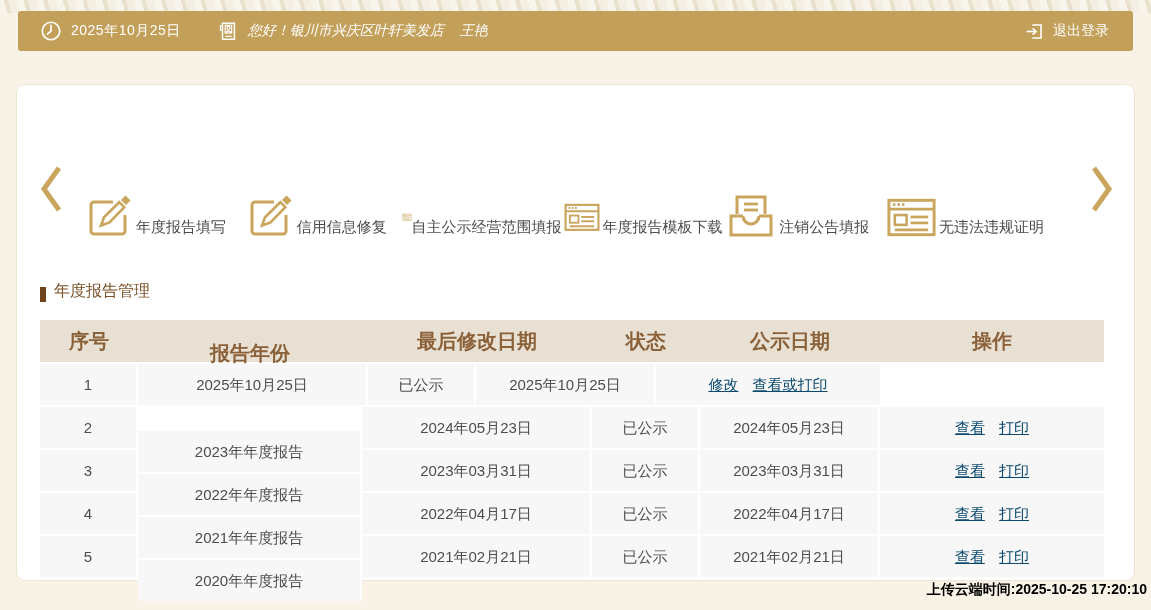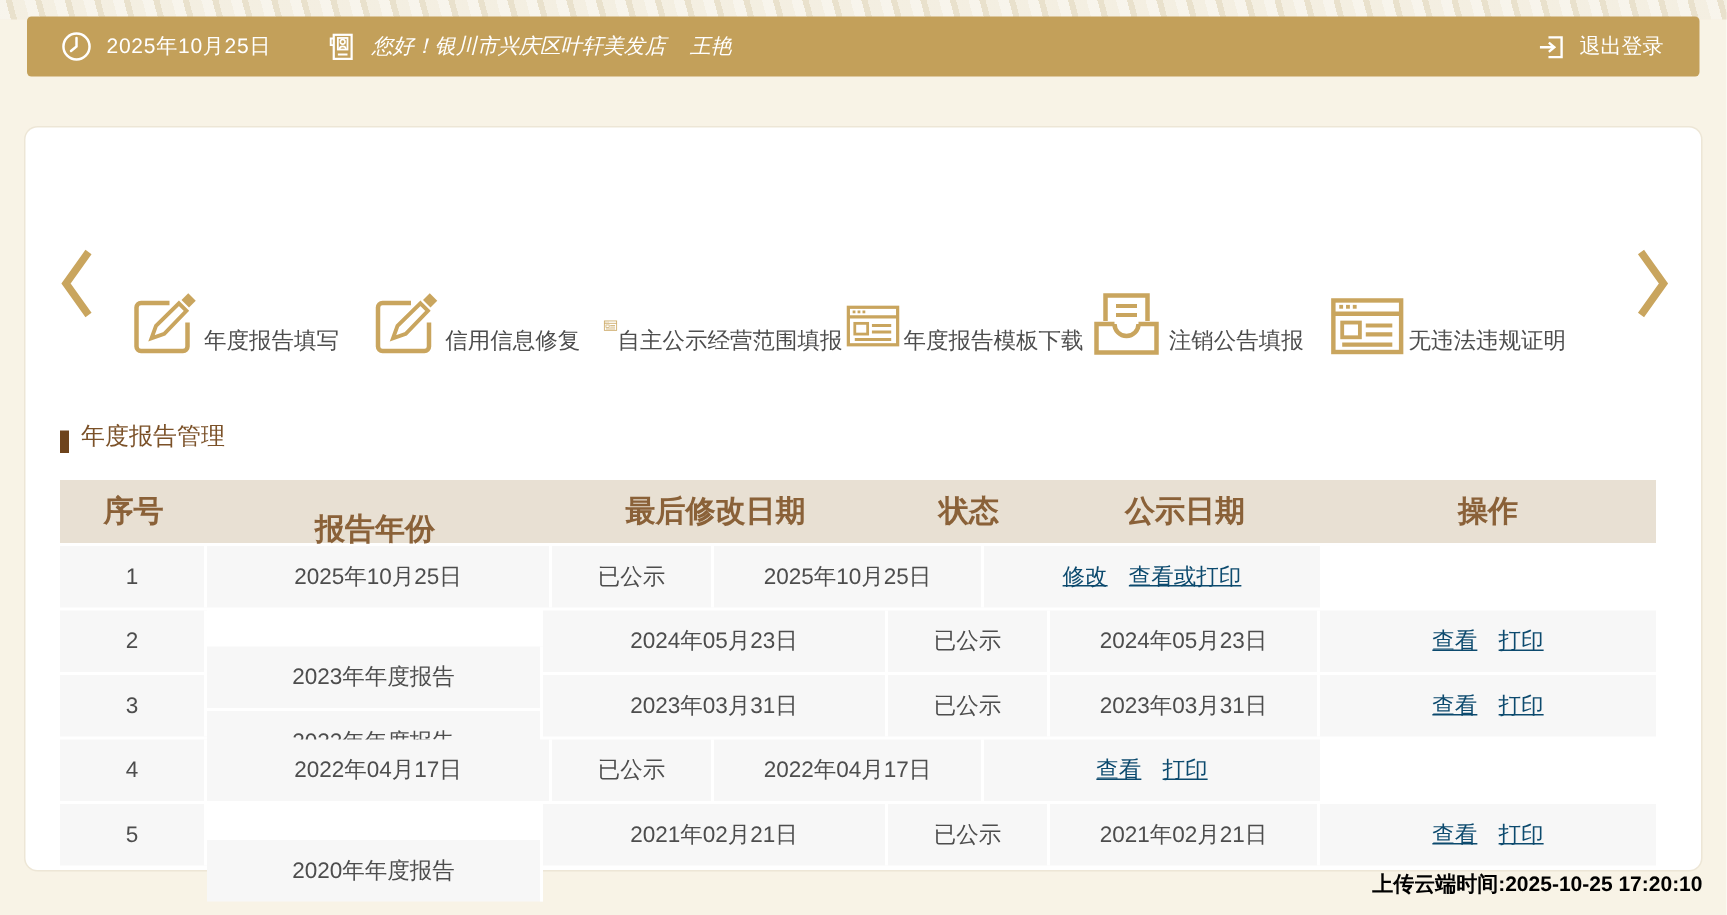--- a/index.html
+++ b/index.html
@@ -80,21 +80,21 @@
   }
   .trow .tcell { border-right:2px solid #fff; }
   .trow .tcell:last-child { border-right:none; }
   .c1 { width:98px; }  .c2 { width:224px;margin-top:24px; } .c3 { width:230px; }
   .c4 { width:108px; } .c5 { width:180px; } .c6 { width:224px; }
   .rlink {
     color:#0c4a6e; text-decoration:underline; cursor:pointer; margin:16px 5px;
   }
   
   .footer {
-    position:absolute; top:581px; right:16px;
+    position:absolute; top:581px; right:4px;
     font-size:14px; font-weight:bold; color:#000;
   }
   svg { fill:none; }
 </style>
 </head>
 <body>
 
 <div class="texture-strip"></div>
 
 <div class="topbar">
@@ -265,20 +265,21 @@
       <div class="tcell c4">已公示</div>
       <div class="tcell c5">2023年03月31日</div>
       <div class="tcell c6">
         <span class="rlink">查看</span>
         <span class="rlink">打印</span>
       </div>
     </div>
 
     <div class="trow">
       <div class="tcell c1">4</div>
+      <div class="tcell c2">2021年年度报告</div>
       <div class="tcell c3">2022年04月17日</div>
       <div class="tcell c4">已公示</div>
       <div class="tcell c5">2022年04月17日</div>
       <div class="tcell c6">
         <span class="rlink">查看</span>
         <span class="rlink">打印</span>
       </div>
     </div>
 
     <div class="trow">

